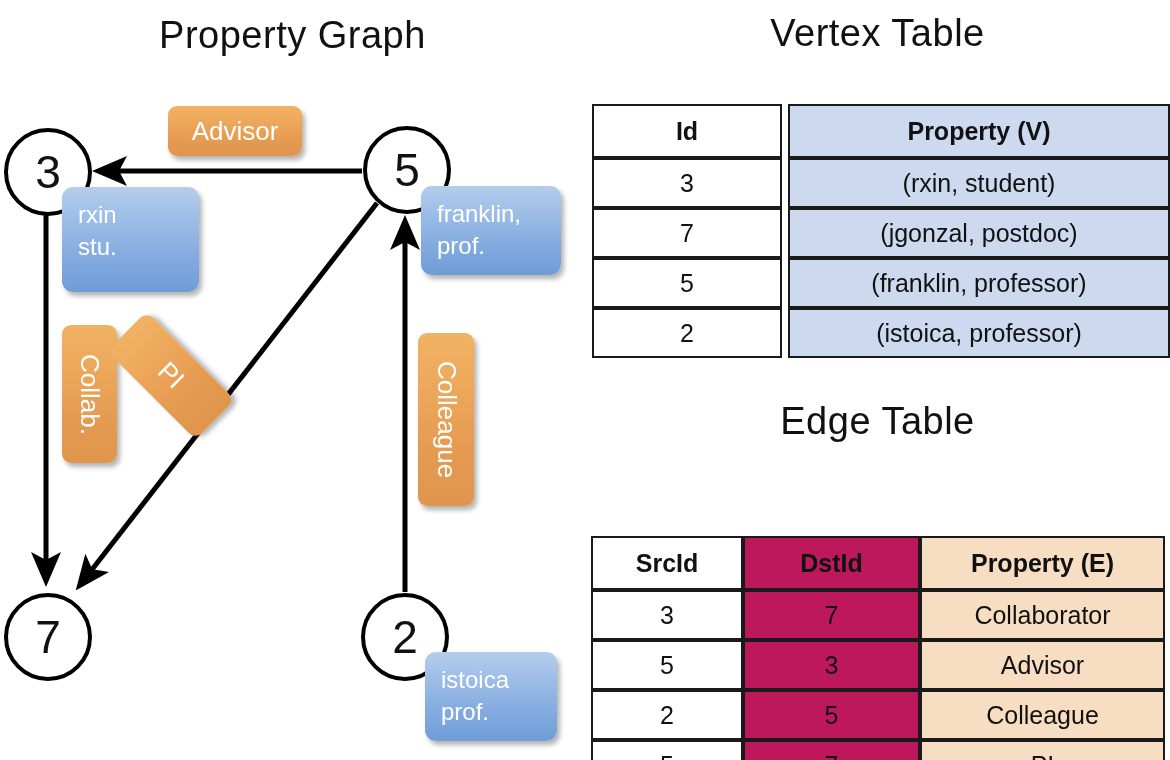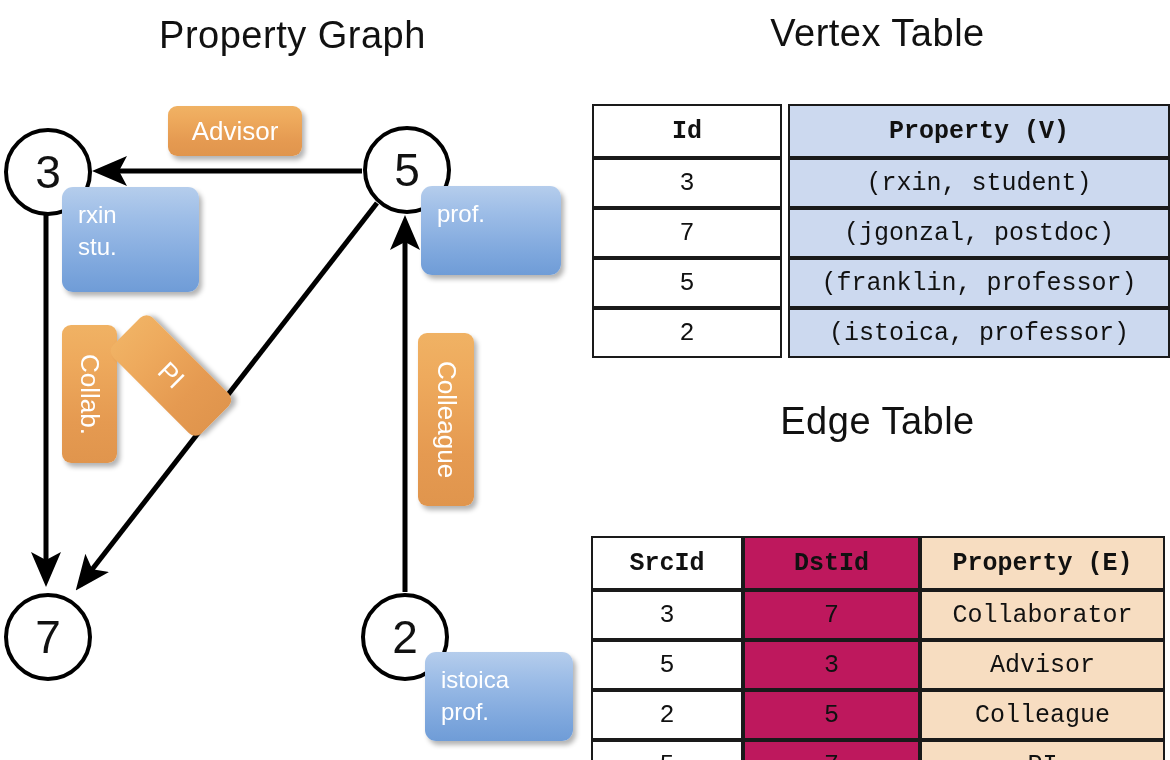--- a/index.html
+++ b/index.html
@@ -80,21 +80,21 @@
     font-weight: 300;
     font-size: 24px;
     line-height: 1.32;
     padding: 12px 0 12px 16px;
     box-sizing: border-box;
     z-index: 5;
   }
   #prop-rxin     { left: 62px;  top: 187px; width: 137px; height: 105px; }
   #prop-franklin { left: 421px; top: 186px; width: 140px; height: 89px; }
   #prop-jgonzal  { left: 62px;  top: 652px; width: 140px; height: 89px; }
-  #prop-istoica  { left: 425px; top: 652px; width: 148px; height: 89px; }
+  #prop-istoica  { left: 425px; top: 652px; width: 132px; height: 89px; }
 
   
   .edge-label {
     position: absolute;
     border-radius: 9px;
     background: linear-gradient(to bottom, #f0b264 0%, #eeaa5d 25%, #e59a51 70%, #e0954d 100%);
     box-shadow: 3px 4px 5px rgba(0,0,0,0.30);
     color: #ffffff;
     font-family: "Liberation Sans", sans-serif;
     font-weight: 300;
@@ -131,21 +131,21 @@
   #label-pi {
     position: absolute;
     left: 0; top: 0; width: 56px; height: 125px;
   }
 
   
   .data-table {
     position: absolute;
     border-collapse: separate;
     border-spacing: 0;
-    font-family: Liberation Mono, monospace;
+    font-family: Liberation Sans, sans-serif;
     font-weight: 300;
   }
   .data-table td, .data-table th {
     border: 2px solid #1a1a1a;
     text-align: center;
     font-weight: 300;
     font-size: 25px;
     color: #111;
     padding: 0;
     height: 46px;
@@ -209,20 +209,21 @@
   </div>
   <div class="vertex-node" id="node-2">
     <span class="vertex-id">2</span>
   </div>
 
   <div class="prop-box" id="prop-rxin">
     <div>rxin</div>
     <div>stu.</div>
   </div>
   <div class="prop-box" id="prop-franklin">
+    <div>franklin,</div>
     <div>prof.</div>
   </div>
   <div class="prop-box" id="prop-istoica">
     <div>istoica</div>
     <div>prof.</div>
   </div>
 
   <div class="edge-label" id="label-advisor">
     <span>Advisor</span>
   </div>

